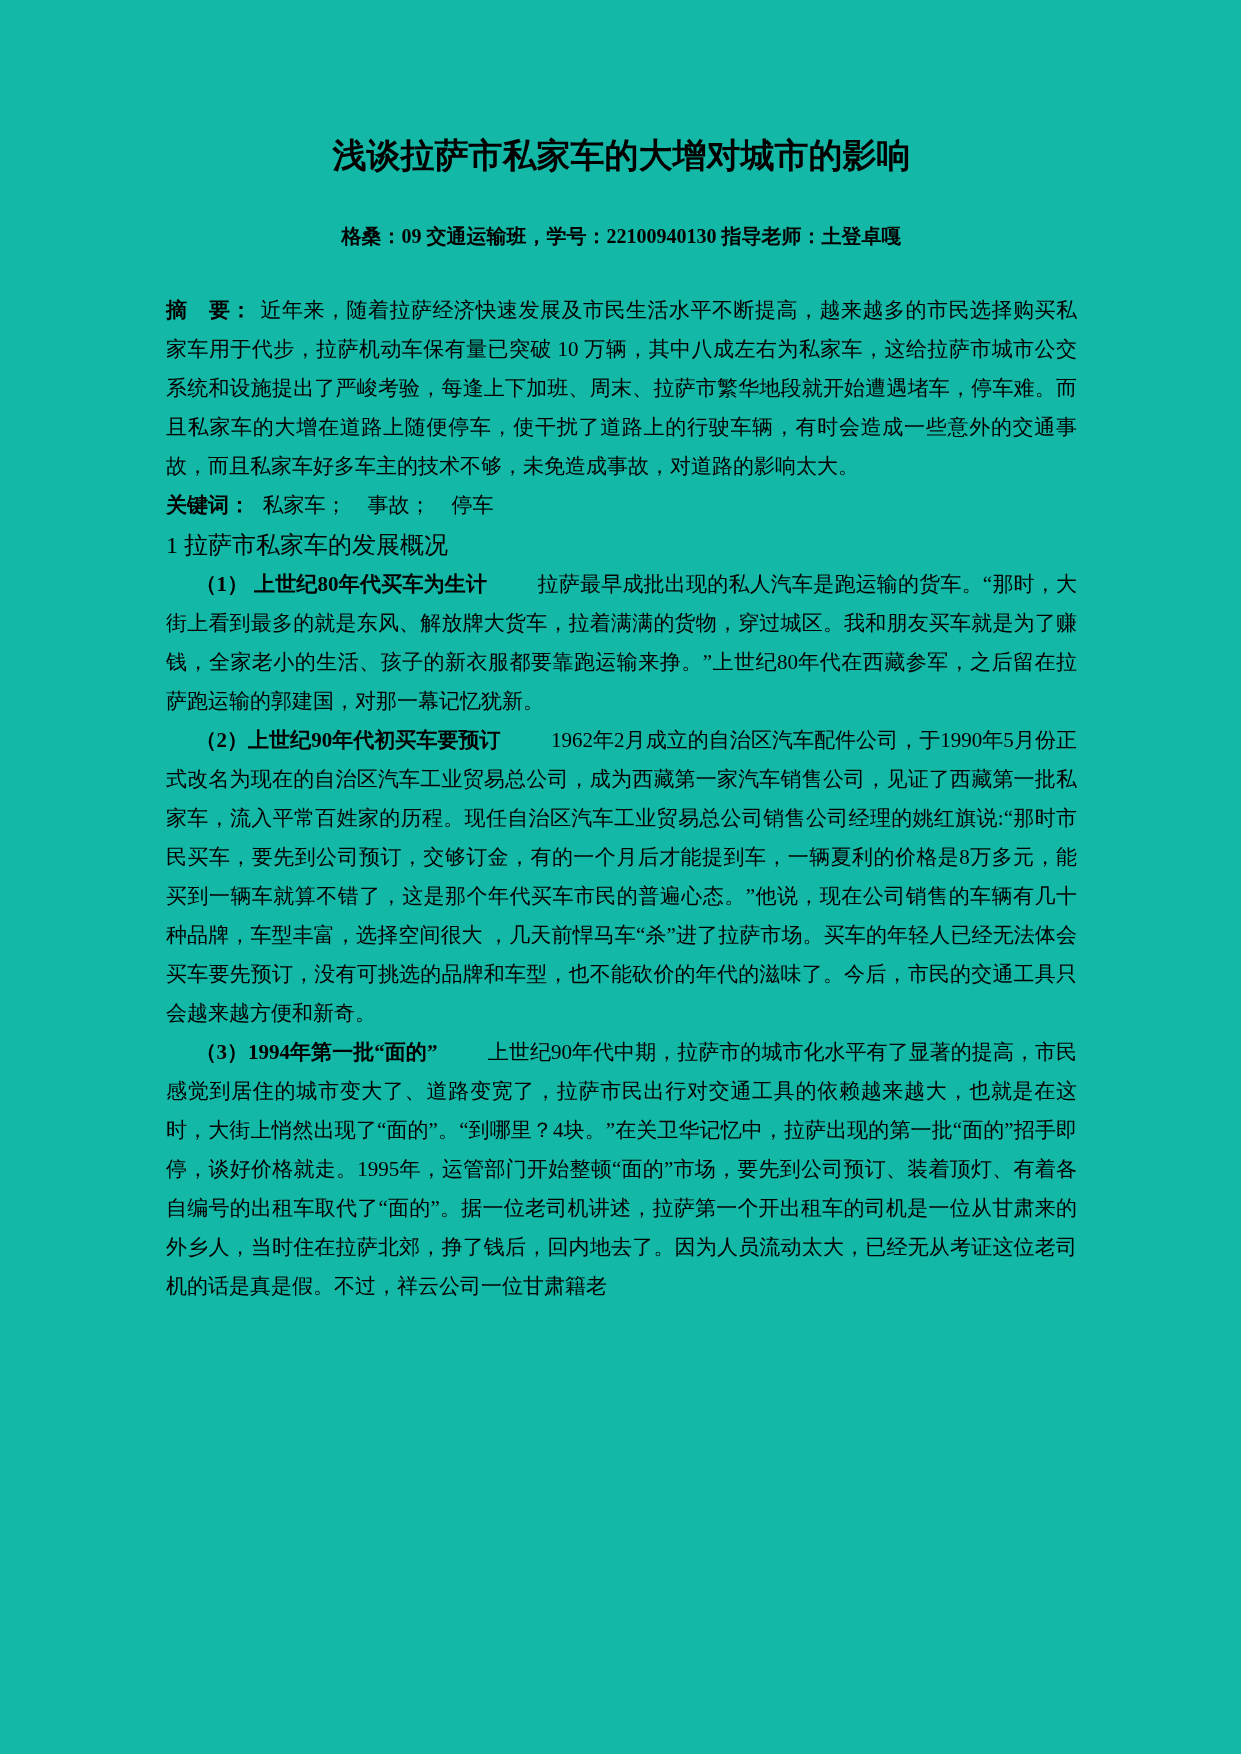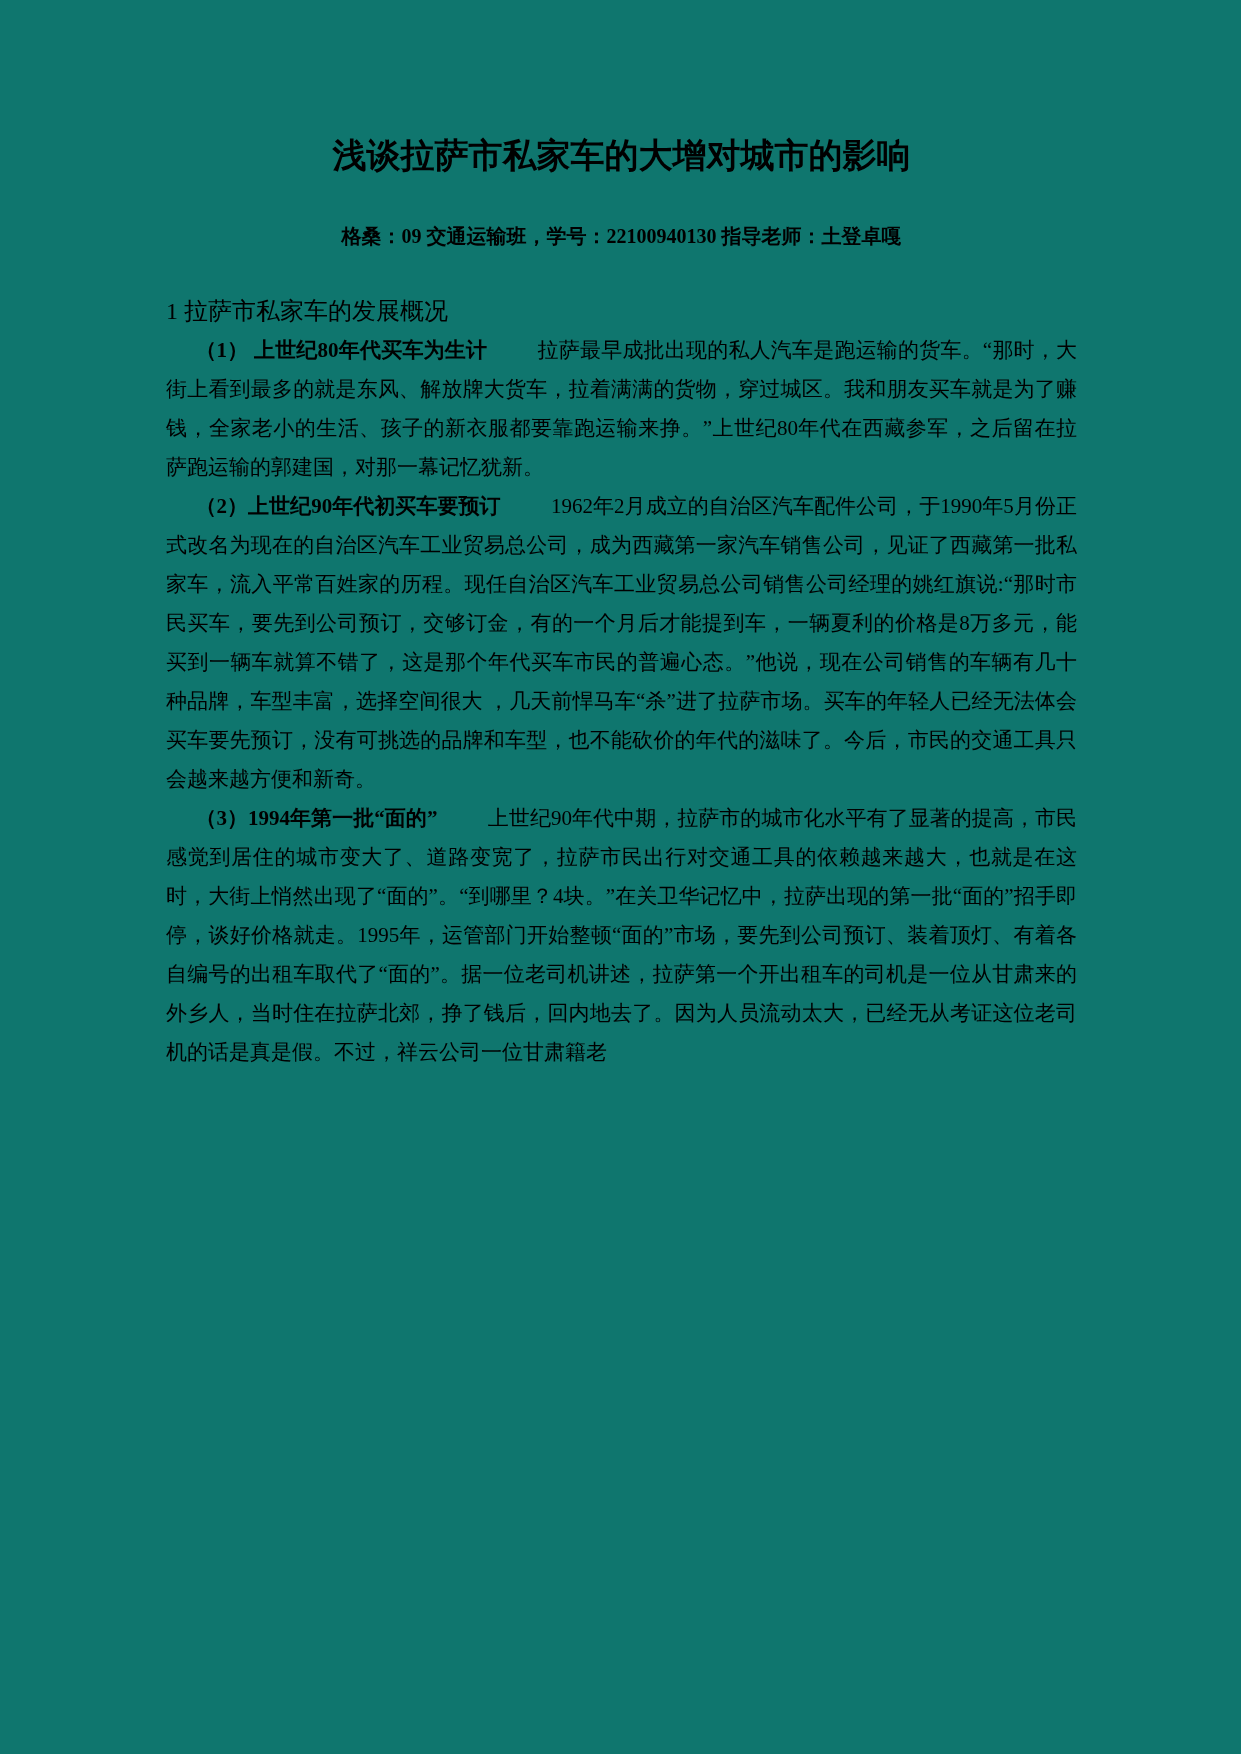--- a/index.html
+++ b/index.html
@@ -3,21 +3,21 @@
 <meta charset="utf-8">
 <style>
   html, body { margin: 0; padding: 0; background: #ffffff; }
   .page {
     position: relative;
     width: 1241px;
     height: 1754px;
     box-sizing: border-box;
     margin: 0 auto;
     padding: 136px 164px 60px 166px;
-    background: #0f766e;
+    background: #14b8a6;
     color: #000000;
     font-family: "Liberation Serif", "DejaVu Serif", serif;
     overflow: hidden;
   }
   .title {
     margin: 0 0 46px 0;
     font-size: 34px;
     font-weight: bold;
     text-align: center;
     line-height: 1.2;
@@ -55,21 +55,23 @@
 </style>
 </head>
 <body>
 
 <div class="page">
 
   <h1 class="title">浅谈拉萨市私家车的大增对城市的影响</h1>
 
   <div class="byline">格桑：09 交通运输班，学号：22100940130 指导老师：土登卓嘎</div>
 
+  <p class="body abstract"><span class="inline-label">摘　要：</span><span>近年来，随着拉萨经济快速发展及市民生活水平不断提高，越来越多的市民选择购买私家车用于代步，拉萨机动车保有量已突破 10 万辆，其中八成左右为私家车，这给拉萨市城市公交系统和设施提出了严峻考验，每逢上下加班、周末、拉萨市繁华地段就开始遭遇堵车，停车难。而且私家车的大增在道路上随便停车，使干扰了道路上的行驶车辆，有时会造成一些意外的交通事故，而且私家车好多车主的技术不够，未免造成事故，对道路的影响太大。</span></p>
 
+  <p class="body keywords"><span class="inline-label">关键词：</span><span>私家车；　事故；　停车</span></p>
 
   <h2 class="heading">1 拉萨市私家车的发展概况</h2>
 
 
   <p class="body item"><b class="item-label">（1） 上世纪80年代买车为生计</b><span>拉萨最早成批出现的私人汽车是跑运输的货车。“那时，大街上看到最多的就是东风、解放牌大货车，拉着满满的货物，穿过城区。我和朋友买车就是为了赚钱，全家老小的生活、孩子的新衣服都要靠跑运输来挣。”上世纪80年代在西藏参军，之后留在拉萨跑运输的郭建国，对那一幕记忆犹新。</span></p>
 
   <p class="body item"><b class="item-label">（2）上世纪90年代初买车要预订</b><span>1962年2月成立的自治区汽车配件公司，于1990年5月份正式改名为现在的自治区汽车工业贸易总公司，成为西藏第一家汽车销售公司，见证了西藏第一批私家车，流入平常百姓家的历程。现任自治区汽车工业贸易总公司销售公司经理的姚红旗说:“那时市民买车，要先到公司预订，交够订金，有的一个月后才能提到车，一辆夏利的价格是8万多元，能买到一辆车就算不错了，这是那个年代买车市民的普遍心态。”他说，现在公司销售的车辆有几十种品牌，车型丰富，选择空间很大 ，几天前悍马车“杀”进了拉萨市场。买车的年轻人已经无法体会买车要先预订，没有可挑选的品牌和车型，也不能砍价的年代的滋味了。今后，市民的交通工具只会越来越方便和新奇。</span></p>
 
   <p class="body item"><b class="item-label">（3）1994年第一批“面的”</b><span>上世纪90年代中期，拉萨市的城市化水平有了显著的提高，市民感觉到居住的城市变大了、道路变宽了，拉萨市民出行对交通工具的依赖越来越大，也就是在这时，大街上悄然出现了“面的”。“到哪里？4块。”在关卫华记忆中，拉萨出现的第一批“面的”招手即停，谈好价格就走。1995年，运管部门开始整顿“面的”市场，要先到公司预订、装着顶灯、有着各自编号的出租车取代了“面的”。据一位老司机讲述，拉萨第一个开出租车的司机是一位从甘肃来的外乡人，当时住在拉萨北郊，挣了钱后，回内地去了。因为人员流动太大，已经无从考证这位老司机的话是真是假。不过，祥云公司一位甘肃籍老</span></p>
 

